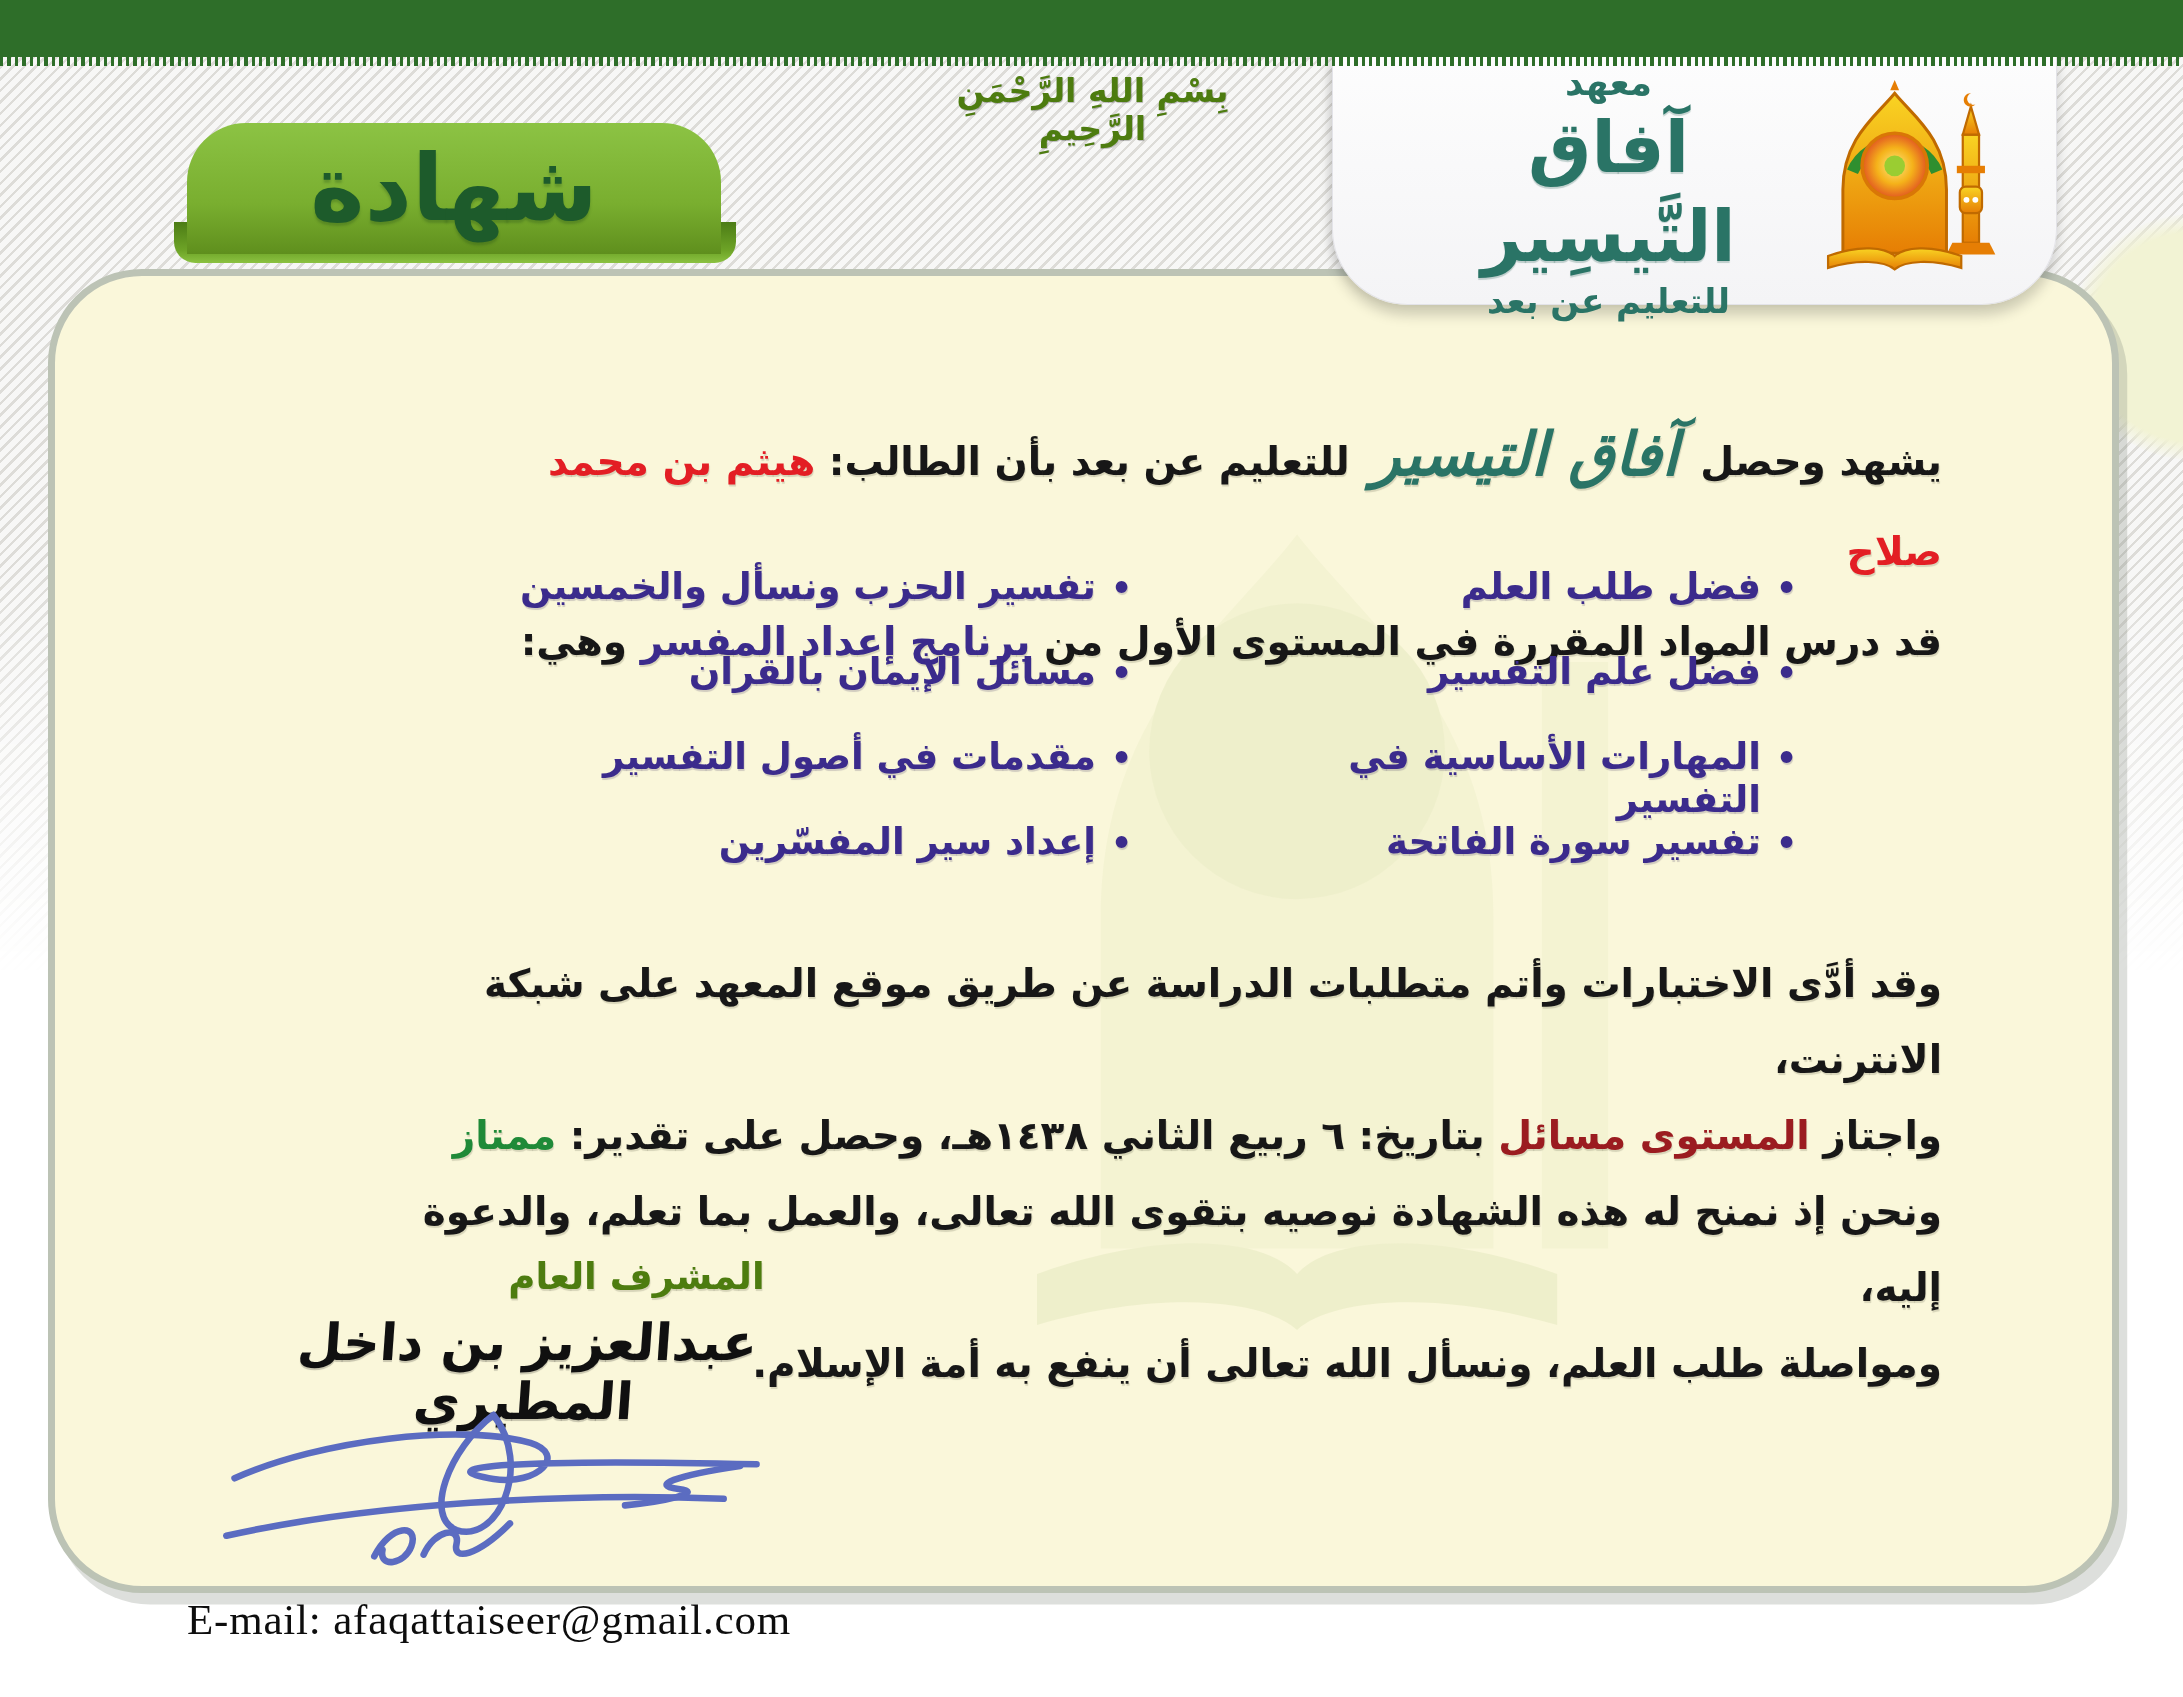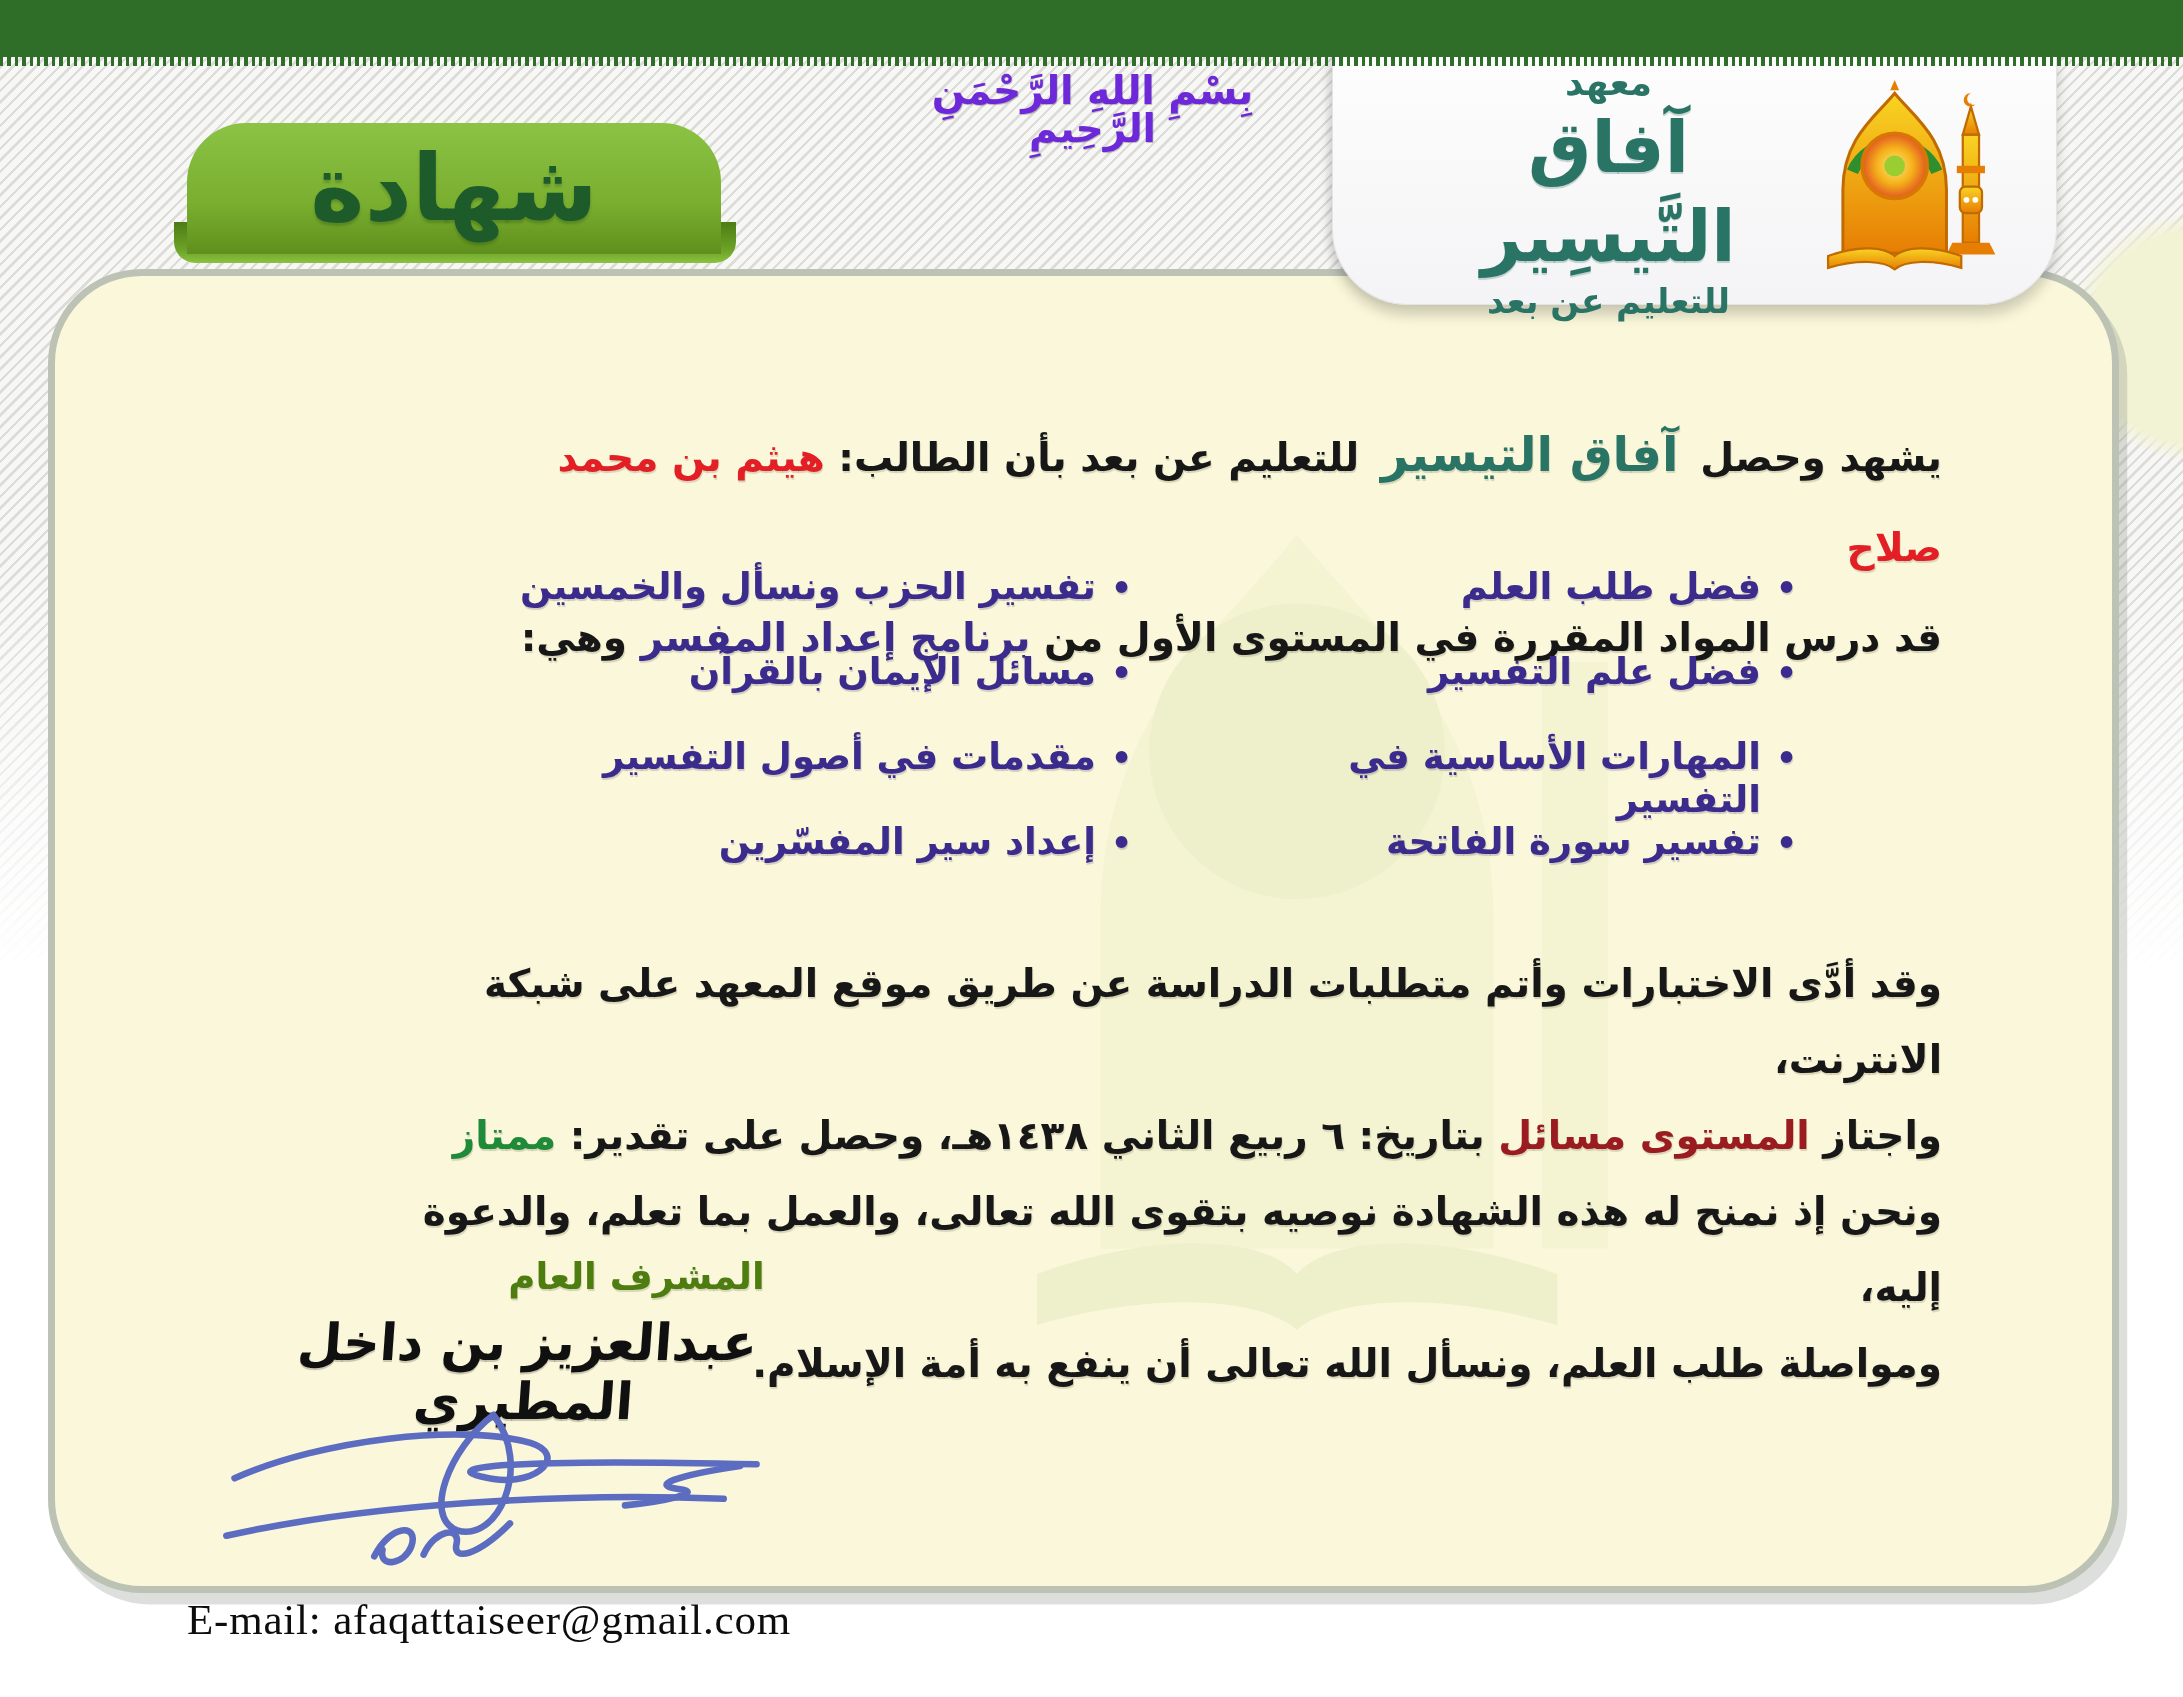--- a/index.html
+++ b/index.html
@@ -53,21 +53,21 @@
     border-radius:59px 59px 0 0; z-index:6;
     display:flex; align-items:center; justify-content:center;
   }
   .tab-title{
     font-size:92px; font-weight:bold; color:#1d5b2b; letter-spacing:3.3px;
     text-shadow:0 2.5px 2.5px rgba(20,60,20,.25);
   }
   
   .bismillah{
     position:absolute; left:928px; top:72px; width:329px; text-align:center;
-    direction:rtl; font-size:39px; font-weight:bold; color:#6d28d9; z-index:8;
+    direction:rtl; font-size:33px; font-weight:bold; color:#4d7c0f; z-index:8;
     line-height:38px; text-shadow:0.8px 0.8px 0.8px rgba(0,0,0,.25);
   }
   
   .ribbon{
     position:absolute; left:1332px; top:54px; width:723px; height:250px;
     background:linear-gradient(#fdfdfd,#f4f4f6);
     border:1.6px solid #e3e3e8; border-top:none;
     border-radius:0 0 76px 76px;
     box-shadow:0 10px 13px rgba(0,0,0,.18), -5px 0 6.6px rgba(0,0,0,.05);
     z-index:8;
@@ -80,21 +80,21 @@
   .logo-name{font-size:71px; font-weight:bold; line-height:89px; letter-spacing:-1.6px;
     text-shadow:0 1.6px 0.8px rgba(30,90,80,.25);}
   .logo-subtitle{font-size:34px; font-weight:bold; letter-spacing:2.5px;}
   .mosque{position:absolute; right:33px; top:23px; width:230px; height:222px;}
   
   .intro{
     position:absolute; right:241px; top:409px; width:1437px; direction:rtl;
     text-align:right; font-size:39px; font-weight:bold; color:#171717;
     line-height:90px; z-index:5; text-shadow:0.8px 1.6px 0.8px rgba(60,60,40,.18);
   }
-  .inline-logo{color:#2a7466; font-size:48px; padding:0 8.2px;}
+  .inline-logo{color:#2a7466; font-size:60px; padding:0 8.2px;font-style:italic;}
   .student-name{color:#e31e24;}
   .program-name{color:#3b2b8c;}
   .subjects{position:absolute; top:565px; z-index:5; list-style:none; margin:0; padding:0;}
   .subjects.col-right{right:386px; width:575px;}
   .subjects.col-left{right:1051px; width:657px;}
   .subjects li{
     display:flex; direction:rtl; align-items:flex-start; gap:15px;
     height:85px; font-size:37px; font-weight:bold; color:#3b2b8c;
     text-shadow:0.8px 1.6px 0.8px rgba(50,40,90,.2);
   }

